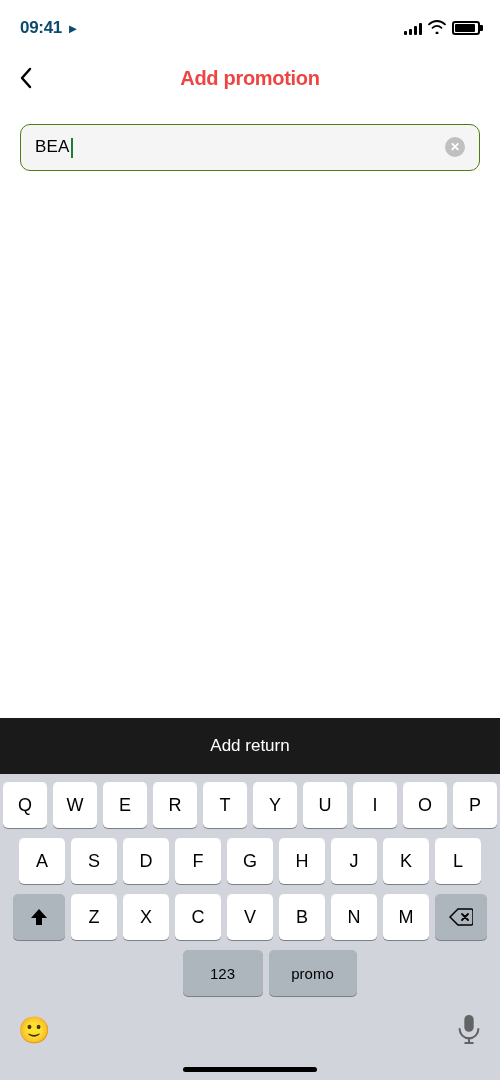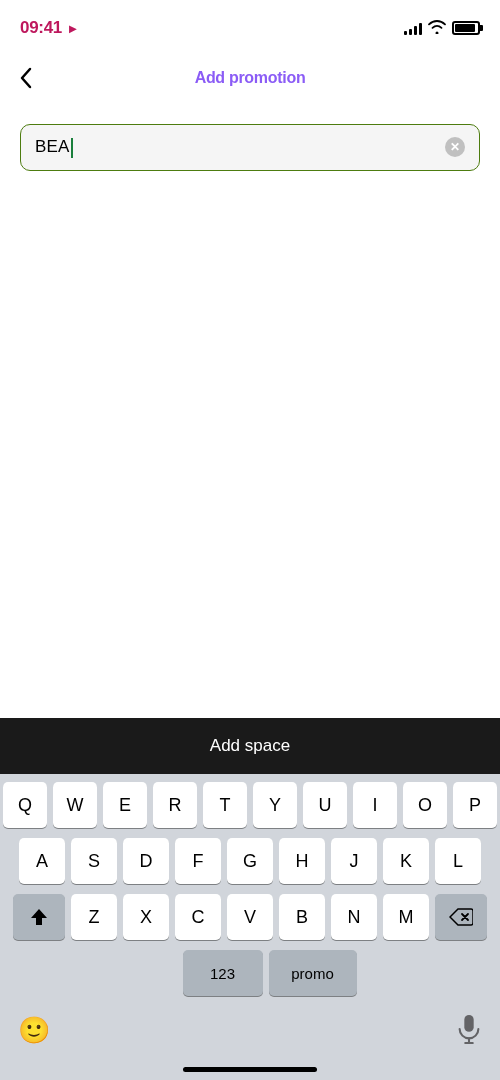--- a/index.html
+++ b/index.html
@@ -19,21 +19,21 @@
       display: flex;
       justify-content: space-between;
       align-items: center;
       padding: 12px 20px 4px 20px;
       height: 48px;
     }
 
     .status-time {
       font-size: 17px;
       font-weight: 600;
-      color: #be185d;
+      color: #0c4a6e;
       letter-spacing: -0.3px;
     }
 
     .status-icons {
       display: flex;
       align-items: center;
       gap: 6px;
     }
 
     .signal-bars {
@@ -102,23 +102,23 @@
     .back-button {
       position: absolute;
       left: 16px;
       display: flex;
       align-items: center;
       cursor: pointer;
       padding: 4px;
     }
 
     .page-title {
-      font-size: 16px;
+      font-size: 20px;
       font-weight: 600;
-      color: #8b5cf6;
+      color: #ef4444;
       letter-spacing: -0.3px;
     }
 
     
     .search-area {
       padding: 16px 20px;
     }
 
     .search-input-container {
       display: flex;
@@ -351,21 +351,21 @@
       <span>BEA</span><span class="text-cursor"></span>
     </div>
     <div class="clear-button">✕</div>
   </div>
 </div>
 
 <div class="content-area"></div>
 
 <div class="keyboard-container">
 
-  <div class="add-promo-bar">Add space</div>
+  <div class="add-promo-bar">Add return</div>
 
   <div class="keyboard">
 
     <div class="keyboard-row">
       <div class="key">Q</div>
       <div class="key">W</div>
       <div class="key">E</div>
       <div class="key">R</div>
       <div class="key">T</div>
       <div class="key">Y</div>

